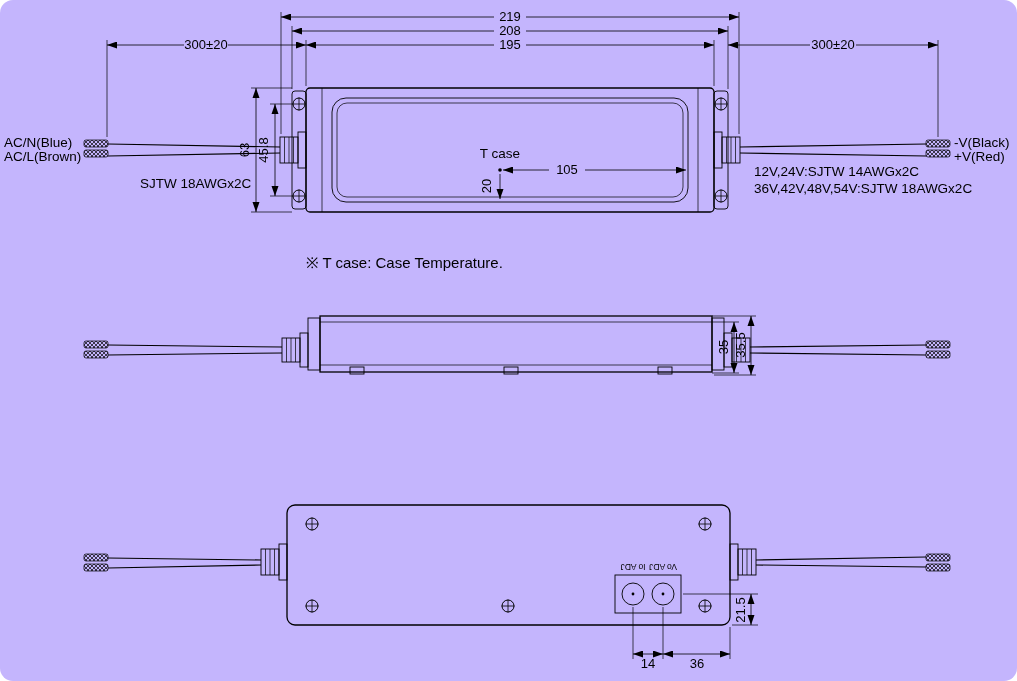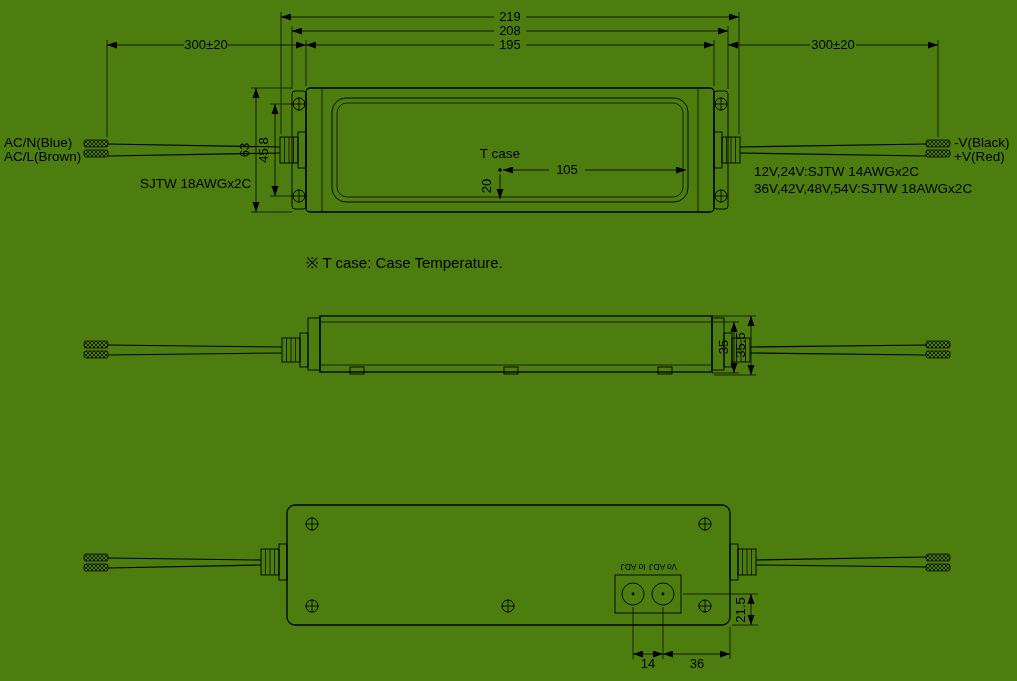--- a/index.html
+++ b/index.html
@@ -1,16 +1,16 @@
 <!DOCTYPE html>
 <html><head>
 <meta charset="utf-8">
 <style>
   html,body{margin:0;padding:0;background:#fff;}
-  .drawing{width:1017px;height:681px;background:#4d7c0f;position:relative;}
+  .drawing{width:1017px;height:681px;background:#c4b5fd;position:relative;border-radius:13px;}
   svg{display:block;}
   svg text{font-family:"Liberation Sans", sans-serif;fill:#000;}
   .lbl{font-size:13.5px;}
   .dimtxt{font-size:13px;}
   .note{font-size:15px;}
   .adj{font-size:8.5px;}
   .outline{fill:none;stroke:#000;stroke-width:1.3;}
   .thin{fill:none;stroke:#000;stroke-width:0.9;}
   .hair{fill:none;stroke:#000;stroke-width:0.7;}
   .dim{fill:none;stroke:#000;stroke-width:0.8;}

